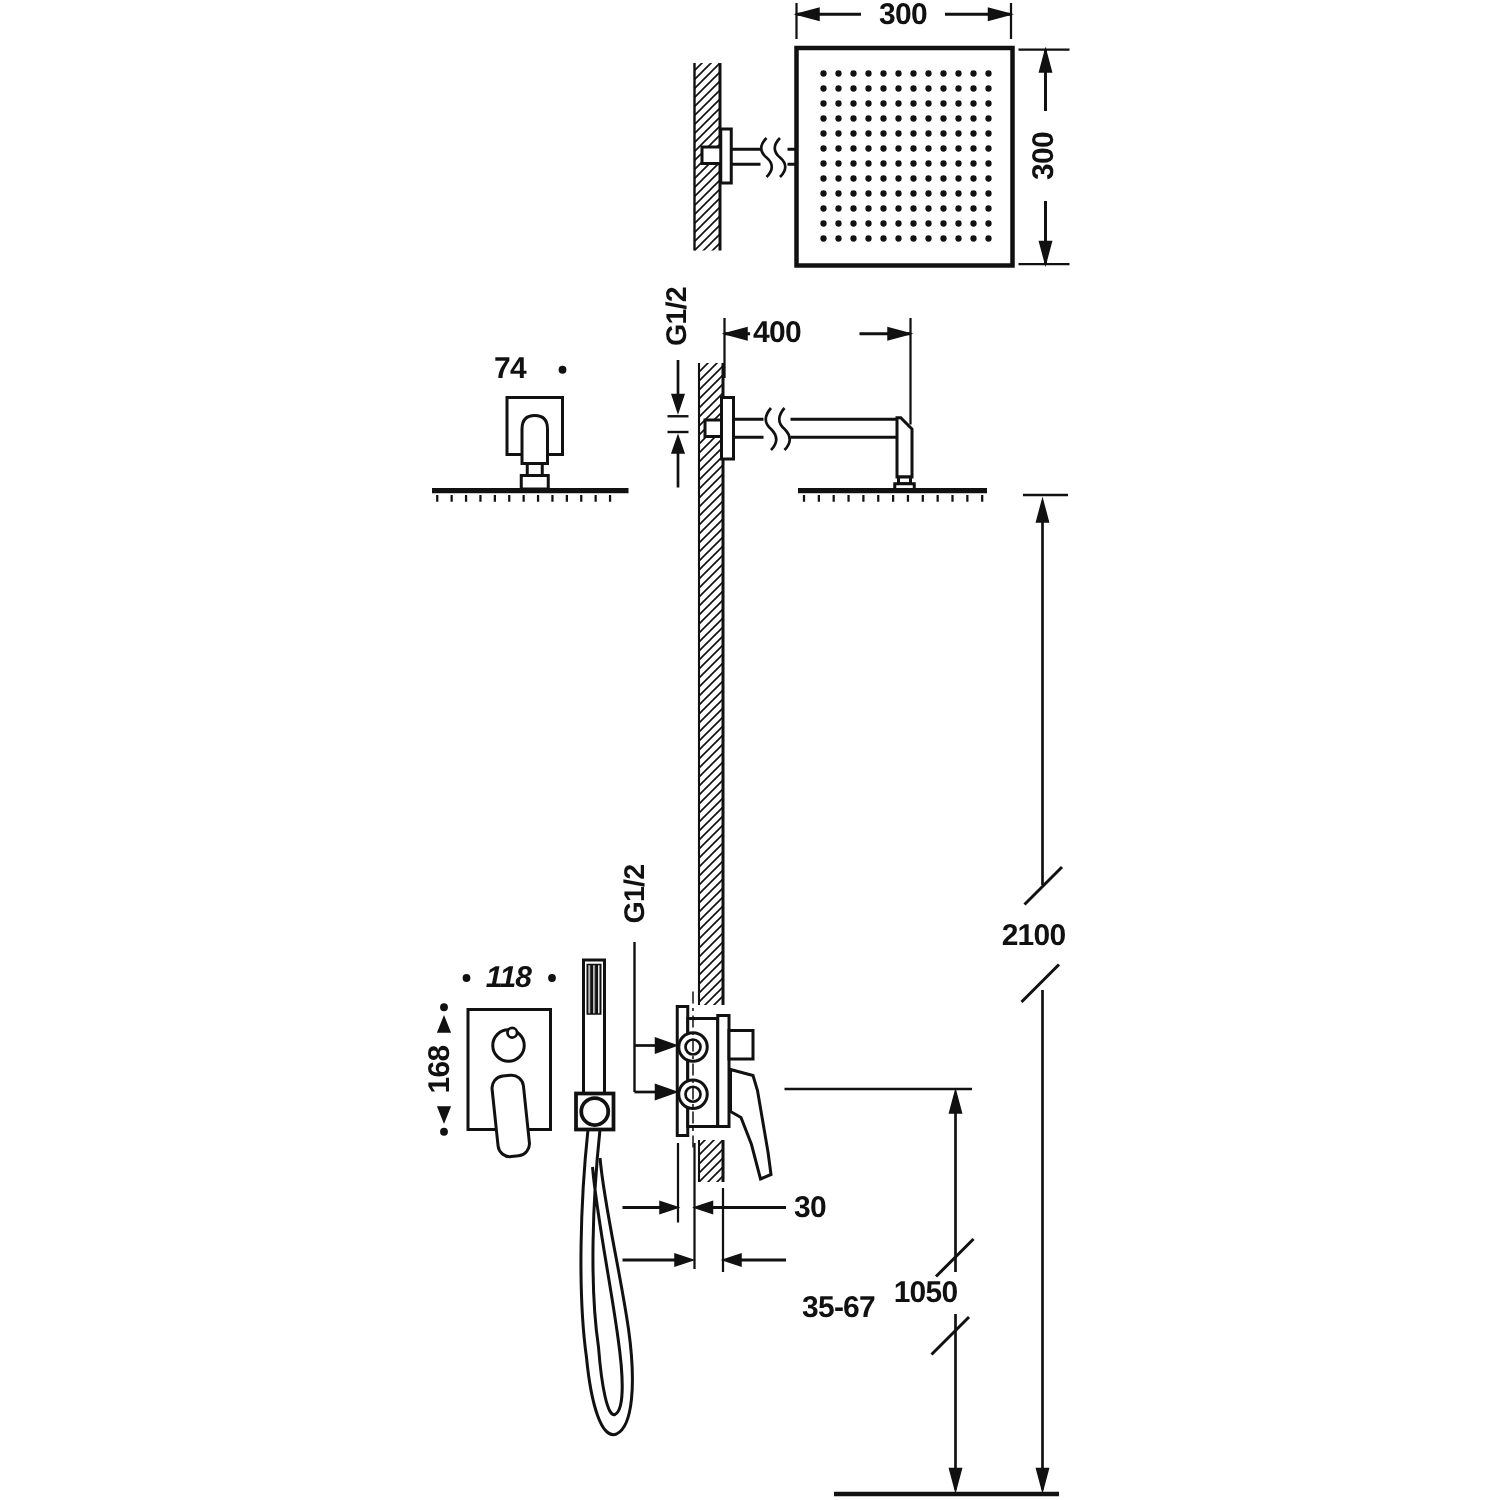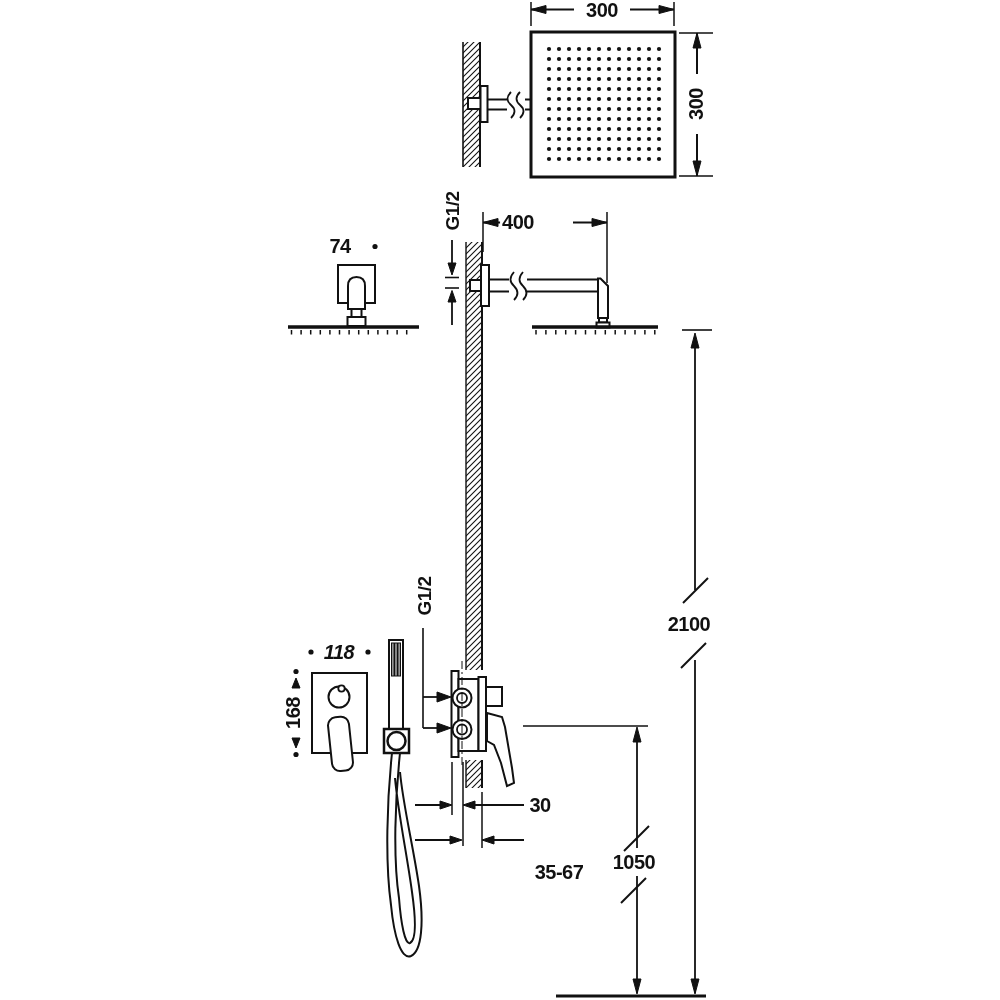--- a/index.html
+++ b/index.html
@@ -377,15 +377,15 @@
 <div class="lbl rot" style="left:696px;top:104px;">300</div>
 <div class="lbl" style="left:340px;top:246px;">74</div>
 <div class="lbl rot small" style="left:452px;top:211px;">G1/2</div>
 <div class="lbl" style="left:518px;top:222px;">400</div>
 <div class="lbl" style="left:689px;top:624px;">2100</div>
 <div class="lbl" style="left:339px;top:652px;font-style:italic;">118</div>
 <div class="lbl rot" style="left:293px;top:713px;">168</div>
 <div class="lbl rot small" style="left:424px;top:596px;">G1/2</div>
 <div class="lbl" style="left:540px;top:805px;">30</div>
 <div class="lbl" style="left:559px;top:872px;">35-67</div>
-<div class="lbl" style="left:634px;top:862px;">1050</div>
+<div class="lbl" style="left:617px;top:862px;">1050</div>
 
 </div>
 
 </body></html>

